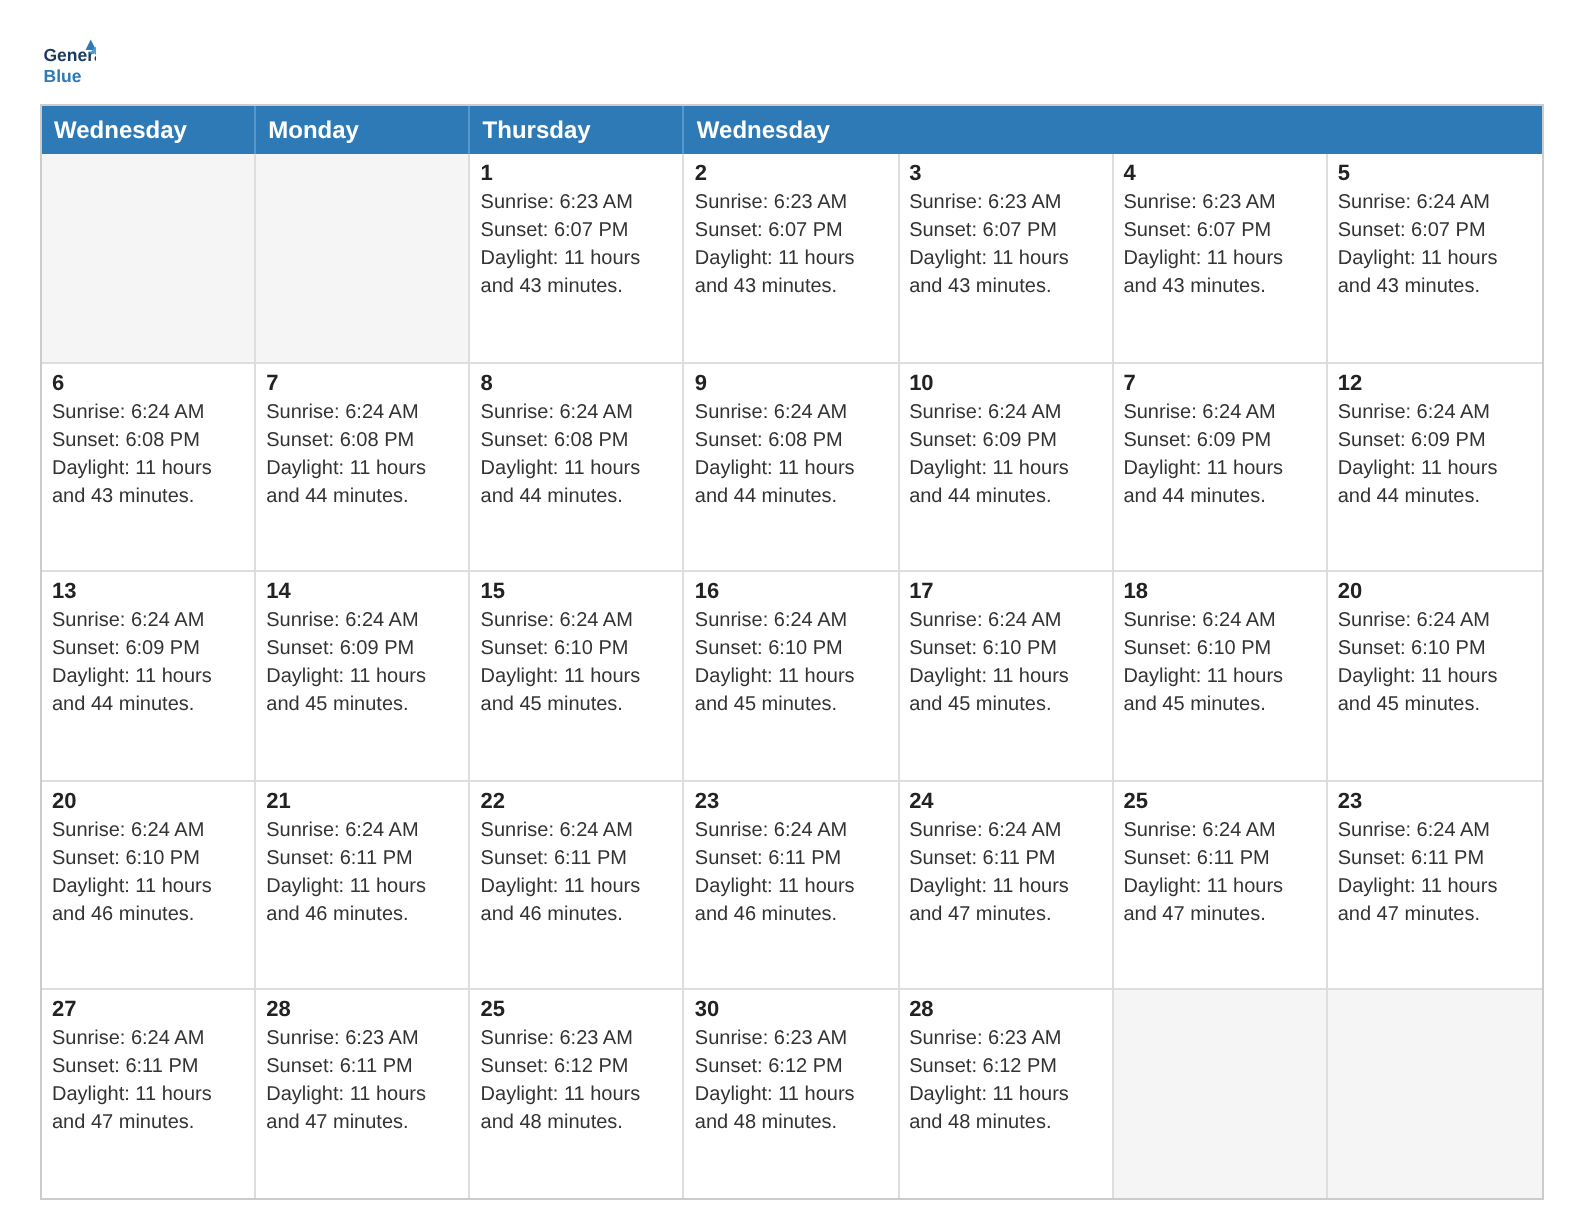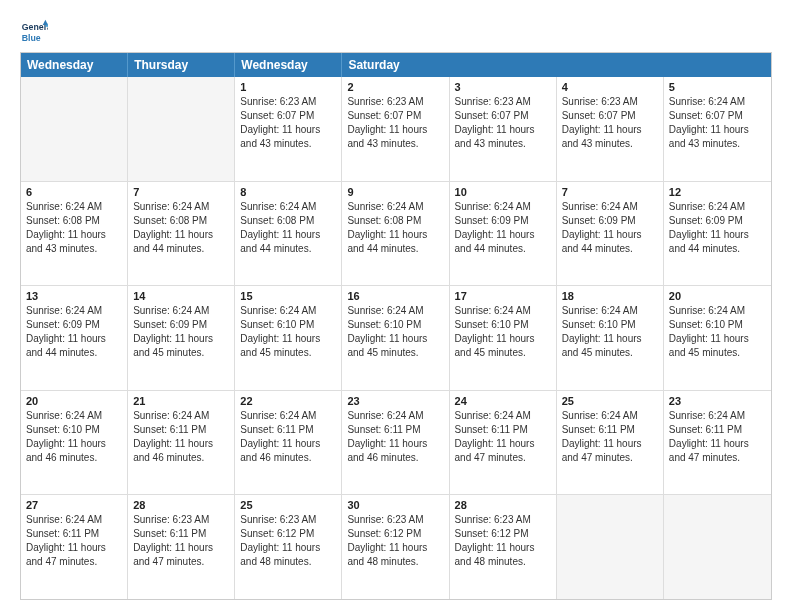--- a/index.html
+++ b/index.html
@@ -128,23 +128,23 @@
     </div>
     <div class="title-block">
       <div class="month-title"></div>
       <div class="location"></div>
     </div>
   </div>
 
   <div class="calendar">
     <div class="cal-header">
     <div class="cal-header-cell">Wednesday</div>
+        <div class="cal-header-cell">Monday</div>
         <div class="cal-header-cell">Thursday</div>
         <div class="cal-header-cell">Wednesday</div>
-        <div class="cal-header-cell">Saturday</div>
       </div>
     <div class="cal-body">
     <div class="cal-row">
           <div class="cal-cell empty"></div>
           <div class="cal-cell empty"></div>
           <div class="cal-cell">
             <div class="day-num">1</div>
             <div class="cell-info" style="white-space: pre-line;">Sunrise: 6:23 AM
 Sunset: 6:07 PM
 Daylight: 11 hours and 43 minutes.</div>

